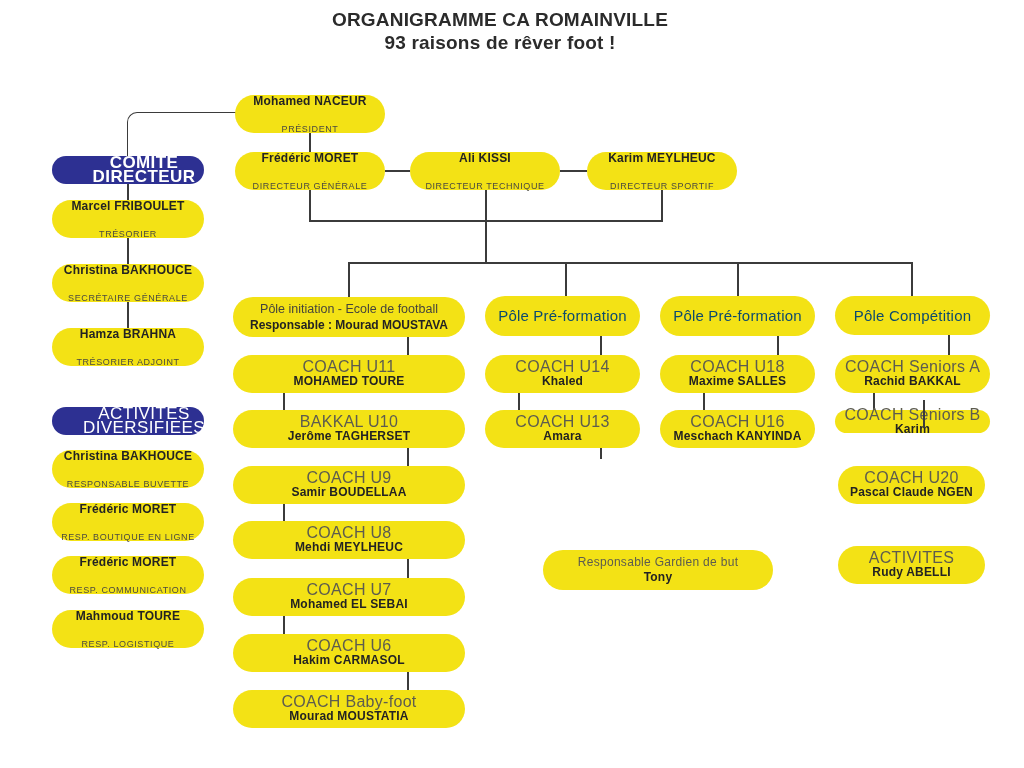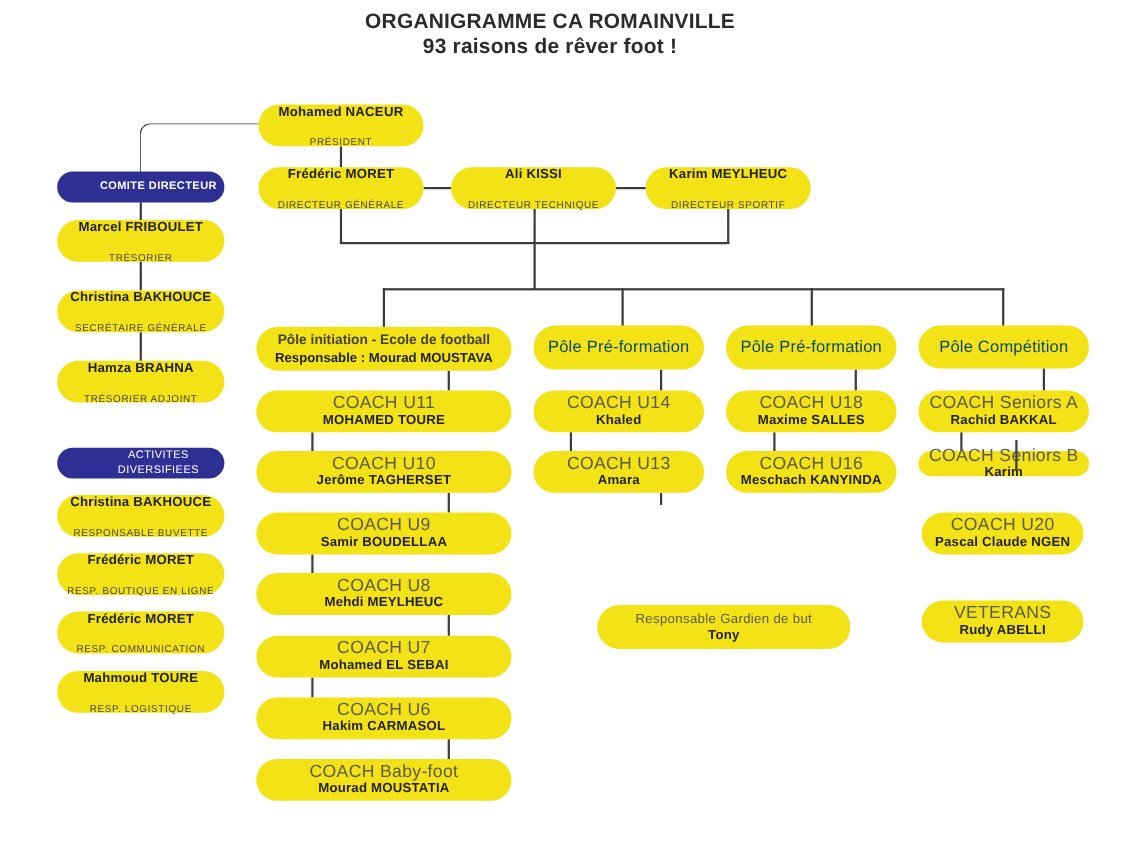--- a/index.html
+++ b/index.html
@@ -13,24 +13,24 @@
   }
   .node{
     position:absolute;background:var(--box-yellow,#F3E215);border-radius:20px;
     display:flex;flex-direction:column;align-items:center;justify-content:center;
     text-align:center;z-index:2;padding:0 6px;box-sizing:border-box;
   }
   .node .nm{font-weight:bold;font-size:12px;color:#232323;letter-spacing:.2px;line-height:15px;}
   .node .rl{font-size:9px;color:#4b4a40;letter-spacing:.6px;line-height:12px;margin-top:14px;}
   .node .cl{font-size:16px;color:#5d5c4f;letter-spacing:.3px;line-height:15px;}
   .hdr-blue{background:var(--box-blue,#2D3092);border-radius:14px;}
-  .hdr-blue .ht{color:#ffffff;font-size:10px;letter-spacing:.4px;line-height:14px;margin-left:32px;}
+  .hdr-blue .ht{color:#ffffff;font-size:17px;letter-spacing:.4px;line-height:14px;margin-left:32px;}
   .hdr-blue .bold{font-weight:bold;}
   .pole-title{font-size:15px;color:#0c4a6e;letter-spacing:.2px;line-height:18px;}
-  .p1a{font-size:12.5px;color:#45443c;line-height:16px;font-weight:bold;}
+  .p1a{font-size:12.5px;color:#45443c;line-height:16px;}
   .p1b{font-size:12px;font-weight:bold;color:#232323;line-height:16px;}
   .ln{position:absolute;background:var(--line,#3b3b3b);z-index:1;display:block;}
   .lv{width:1.5px;}
   .lh{height:1.5px;}
   .top3{z-index:3;}
   .ell{
     position:absolute;z-index:1;display:block;
     border-top:1.5px solid var(--line,#3b3b3b);
     border-left:1.5px solid var(--line,#3b3b3b);
     border-top-left-radius:10px;
@@ -134,21 +134,21 @@
 
   <div class="node" style="left:233px;top:297px;width:232px;height:40px">
     <div class="p1a">Pôle initiation - Ecole de football</div>
     <div class="p1b">Responsable : Mourad MOUSTAVA</div>
   </div>
   <div class="node" style="left:233px;top:355px;width:232px;height:38px">
     <div class="cl">COACH U11</div>
     <div class="nm">MOHAMED TOURE</div>
   </div>
   <div class="node" style="left:233px;top:410px;width:232px;height:38px">
-    <div class="cl">COACH U10</div>
+    <div class="cl">BAKKAL U10</div>
     <div class="nm">Jerôme TAGHERSET</div>
   </div>
   <div class="node" style="left:233px;top:466px;width:232px;height:38px">
     <div class="cl">COACH U9</div>
     <div class="nm">Samir BOUDELLAA</div>
   </div>
   <div class="node" style="left:233px;top:521px;width:232px;height:38px">
     <div class="cl">COACH U8</div>
     <div class="nm">Mehdi MEYLHEUC</div>
   </div>
@@ -198,21 +198,21 @@
   </div>
   <div class="node" style="left:835px;top:410px;width:155px;height:23px">
     <div class="cl">COACH Seniors B</div>
     <div class="nm">Karim</div>
   </div>
   <div class="node" style="left:838px;top:466px;width:147px;height:38px">
     <div class="cl">COACH U20</div>
     <div class="nm">Pascal Claude NGEN</div>
   </div>
   <div class="node" style="left:838px;top:546px;width:147px;height:38px">
-    <div class="cl">VETERANS</div>
+    <div class="cl">ACTIVITES</div>
     <div class="nm">Rudy ABELLI</div>
   </div>
 
   <div class="node" style="left:543px;top:550px;width:230px;height:40px">
     <div class="cl" style="font-size:12px">Responsable Gardien de but</div>
     <div class="nm">Tony</div>
   </div>
 
 </div>
 

